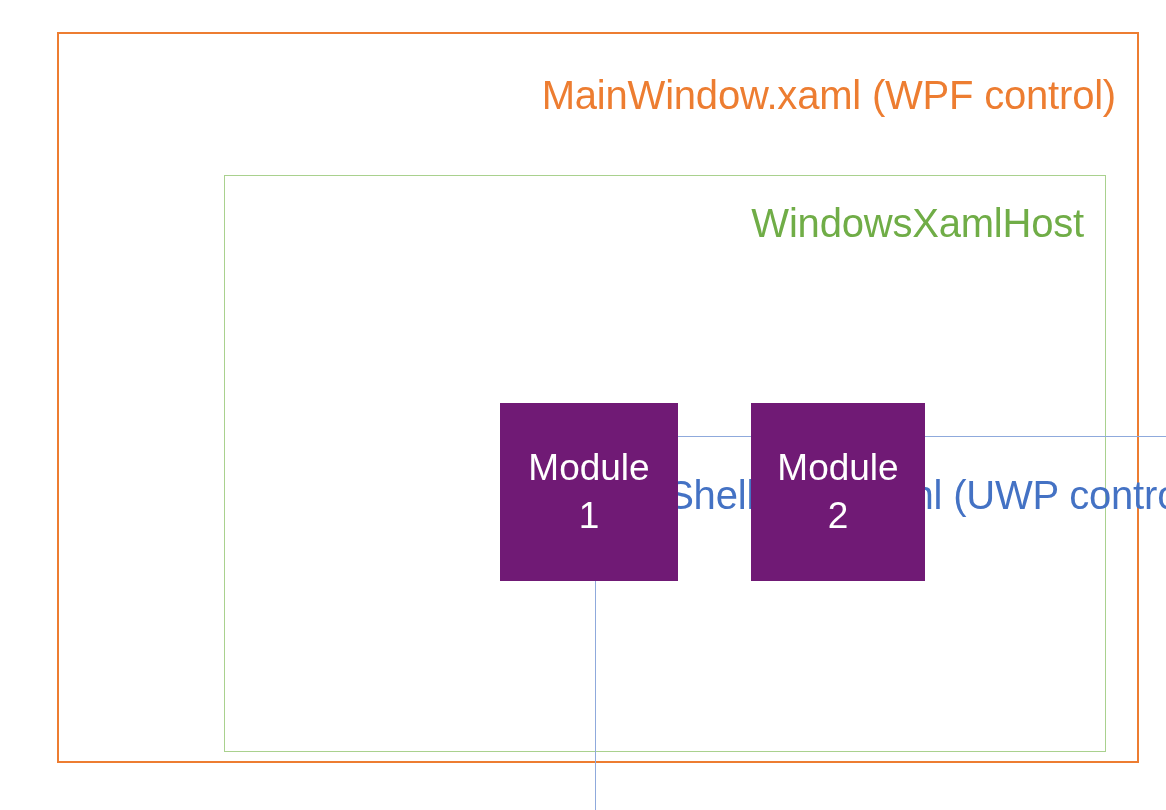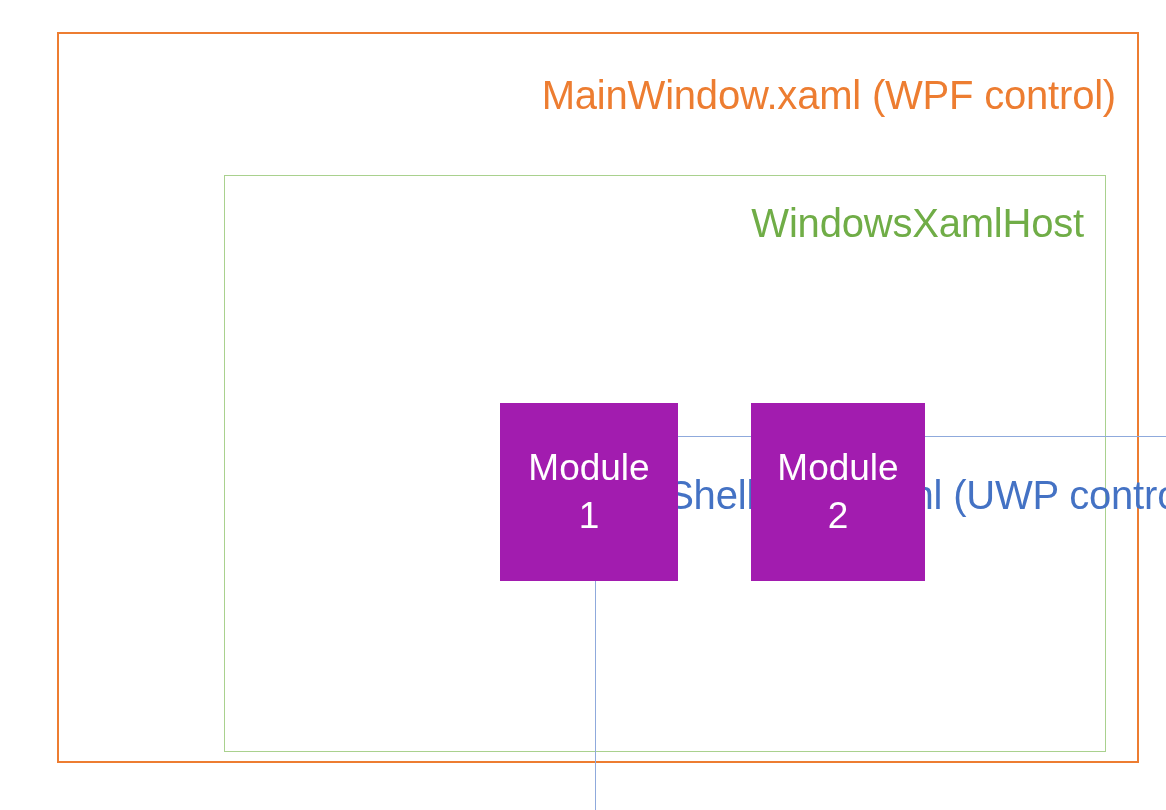--- a/index.html
+++ b/index.html
@@ -77,21 +77,21 @@
 
   .label-inner {
     top: 35px;
     color: #4472C4;
   }
 
   
   .module-box {
     position: absolute;
     box-sizing: border-box;
-    background: #a21caf;
+    background: #701a75;
     border: 1px solid #propagate;
     display: flex;
     align-items: center;
     justify-content: flex-end;
     text-align: center;
     color: #FFFFFF;
     font-size: 37px;
     line-height: 48px;
     font-weight: 400;
     padding: 11px 6px;

